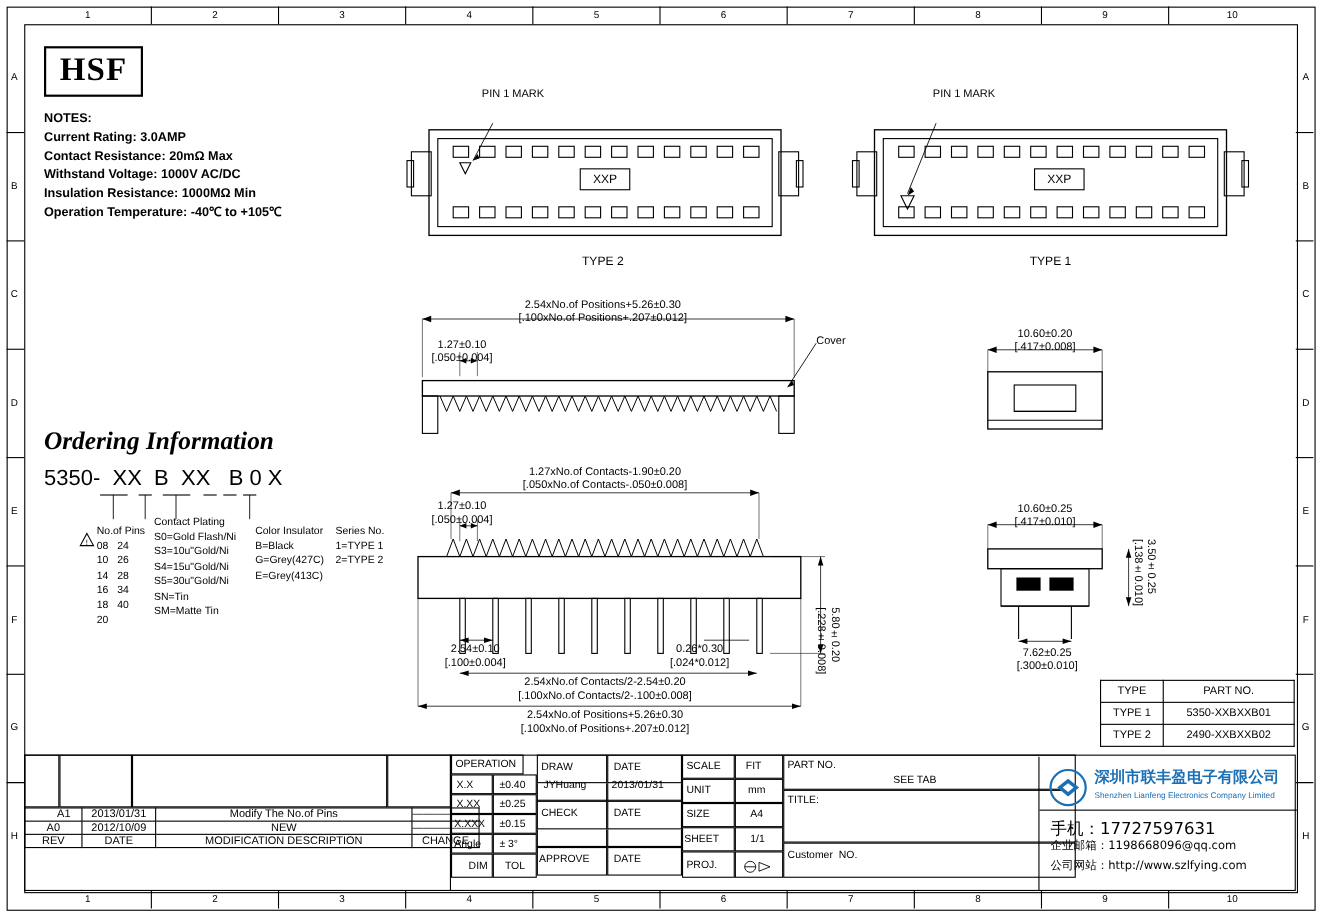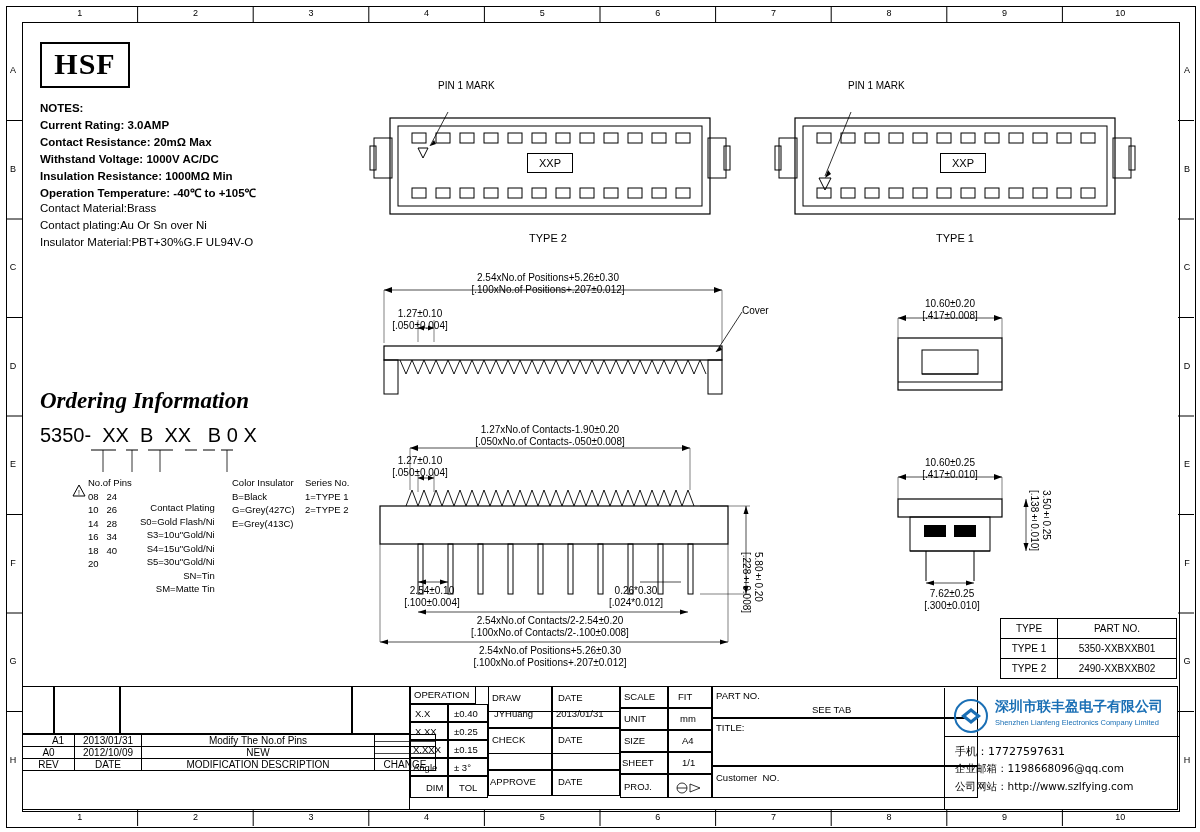--- a/index.html
+++ b/index.html
@@ -20,21 +20,21 @@
   #hsf span{display:block;font-family:"Liberation Serif",serif;font-weight:bold;font-size:30px;letter-spacing:1px;text-align:center;line-height:40px;}
 
   .notes{font-size:11.5px;line-height:17px;white-space:pre;font-family:"Liberation Sans",sans-serif;}
   #notes1{left:40px;top:100px;font-weight:bold;}
   #notes2{left:40px;top:200px;}
 
   #ordering-title{left:40px;top:388px;font-family:"Liberation Serif",serif;font-style:italic;font-weight:bold;font-size:23px;}
   #ordering-code{left:40px;top:424px;font-size:20px;letter-spacing:0px;white-space:pre;font-family:"Liberation Sans",sans-serif;}
   .ord-col{position:absolute;font-size:9.5px;line-height:13.5px;white-space:pre;}
   #ord-pins{left:88px;top:476px;}
-  #ord-plating{left:140px;top:501px;text-align:right;}
+  #ord-plating{left:140px;top:468px;}
   #ord-color{left:232px;top:476px;}
   #ord-series{left:305px;top:476px;}
 
   
   .lbl{position:absolute;font-size:10px;white-space:pre;line-height:12px;}
   .lbl.c{transform:translateX(-50%);text-align:center;}
   .lbl.b{font-size:11px;}
   .xxp{position:absolute;border:1px solid #000;font-size:11px;text-align:center;background:#fff;}
 
   
@@ -140,23 +140,20 @@
   <div class="abs" id="hsf">
       <span>HSF</span>
     </div>
 
   <div class="abs notes" id="notes1">NOTES:
 Current Rating: 3.0AMP
 Contact Resistance: 20mΩ Max
 Withstand Voltage: 1000V AC/DC
 Insulation Resistance: 1000MΩ Min
 Operation Temperature: -40℃ to +105℃</div>
-  <div class="abs notes" id="notes2">Contact Material:Brass
-Contact plating:Au Or Sn over Ni
-Insulator Material:PBT+30%G.F UL94V-O</div>
 
   <div class="abs" id="ordering-title">Ordering Information</div>
   <div class="abs" id="ordering-code">5350-  XX  B  XX   B 0 X</div>
 
   <svg class="abs" style="left:40px;top:424px;" width="320" height="30">
     <line x1="51" y1="26" x2="76" y2="26" stroke="#000" stroke-width="1"></line>
     <line x1="86" y1="26" x2="98" y2="26" stroke="#000" stroke-width="1"></line>
     <line x1="108" y1="26" x2="133" y2="26" stroke="#000" stroke-width="1"></line>
     <line x1="145" y1="26" x2="157" y2="26" stroke="#000" stroke-width="1"></line>
     <line x1="163" y1="26" x2="175" y2="26" stroke="#000" stroke-width="1"></line>
@@ -568,19 +565,19 @@
   </div>
 
   <div class="abs" id="complogo">
     <svg class="abs" style="left:8px;top:10px;" width="36" height="36">
       <circle cx="18" cy="18" r="16" fill="none" stroke="#1a6fb5" stroke-width="2"></circle>
       <polygon points="8,18 18,10 28,18 18,26" fill="#1a6fb5"></polygon>
       <polygon points="13,18 18,14 23,18 18,22" fill="#ffffff"></polygon>
     </svg>
     <div class="abs cn" style="left:50px;top:10px;font-size:14px;color:#1a6fb5;font-weight:bold;">深圳市联丰盈电子有限公司</div>
     <div class="abs" style="left:50px;top:30px;font-size:7.5px;color:#1a6fb5;">Shenzhen Lianfeng Electronics Company Limited</div>
-    <div class="abs cn" style="left:10px;top:56px;font-size:11px;color:#000;">手机：17727597631</div>
+    <div class="abs cn" style="left:10px;top:56px;font-size:15px;color:#000;">手机：17727597631</div>
     <div class="abs cn" style="left:10px;top:74px;font-size:10.5px;color:#000;">企业邮箱：1198668096@qq.com</div>
     <div class="abs cn" style="left:10px;top:92px;font-size:10.5px;color:#000;">公司网站：http://www.szlfying.com</div>
     <div class="abs" style="left:0;top:48px;width:234px;height:1px;background:#000;"></div>
   </div>
 
 </div>
 
 </body></html>

